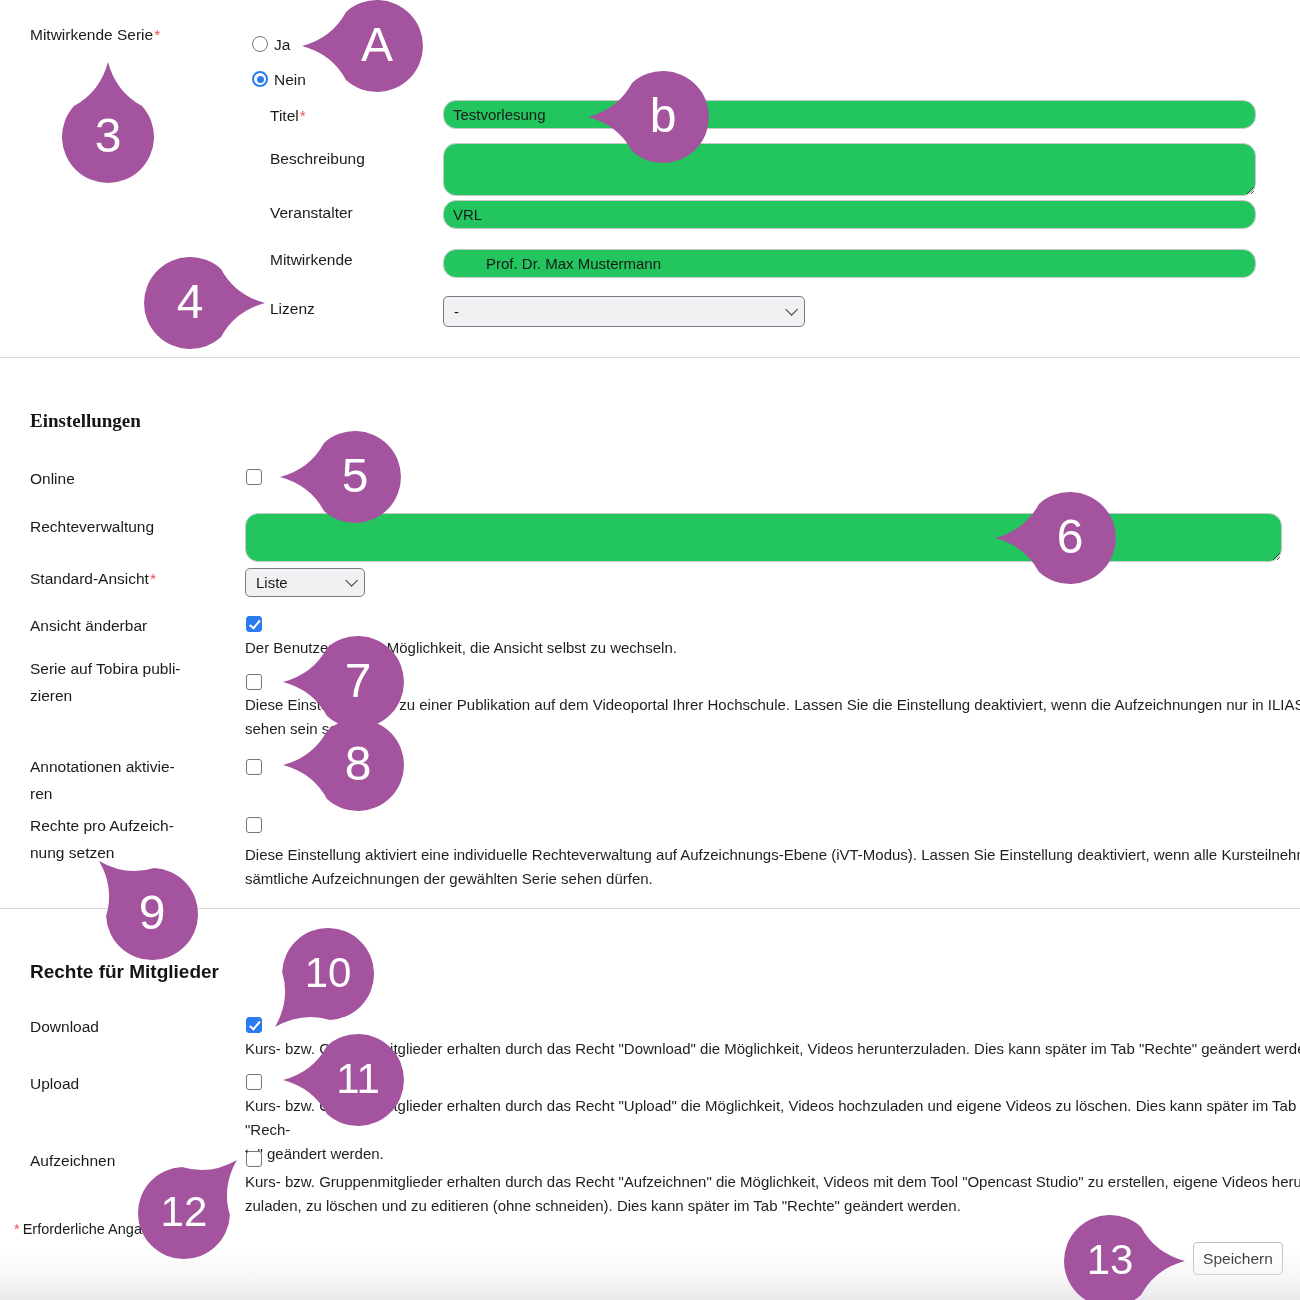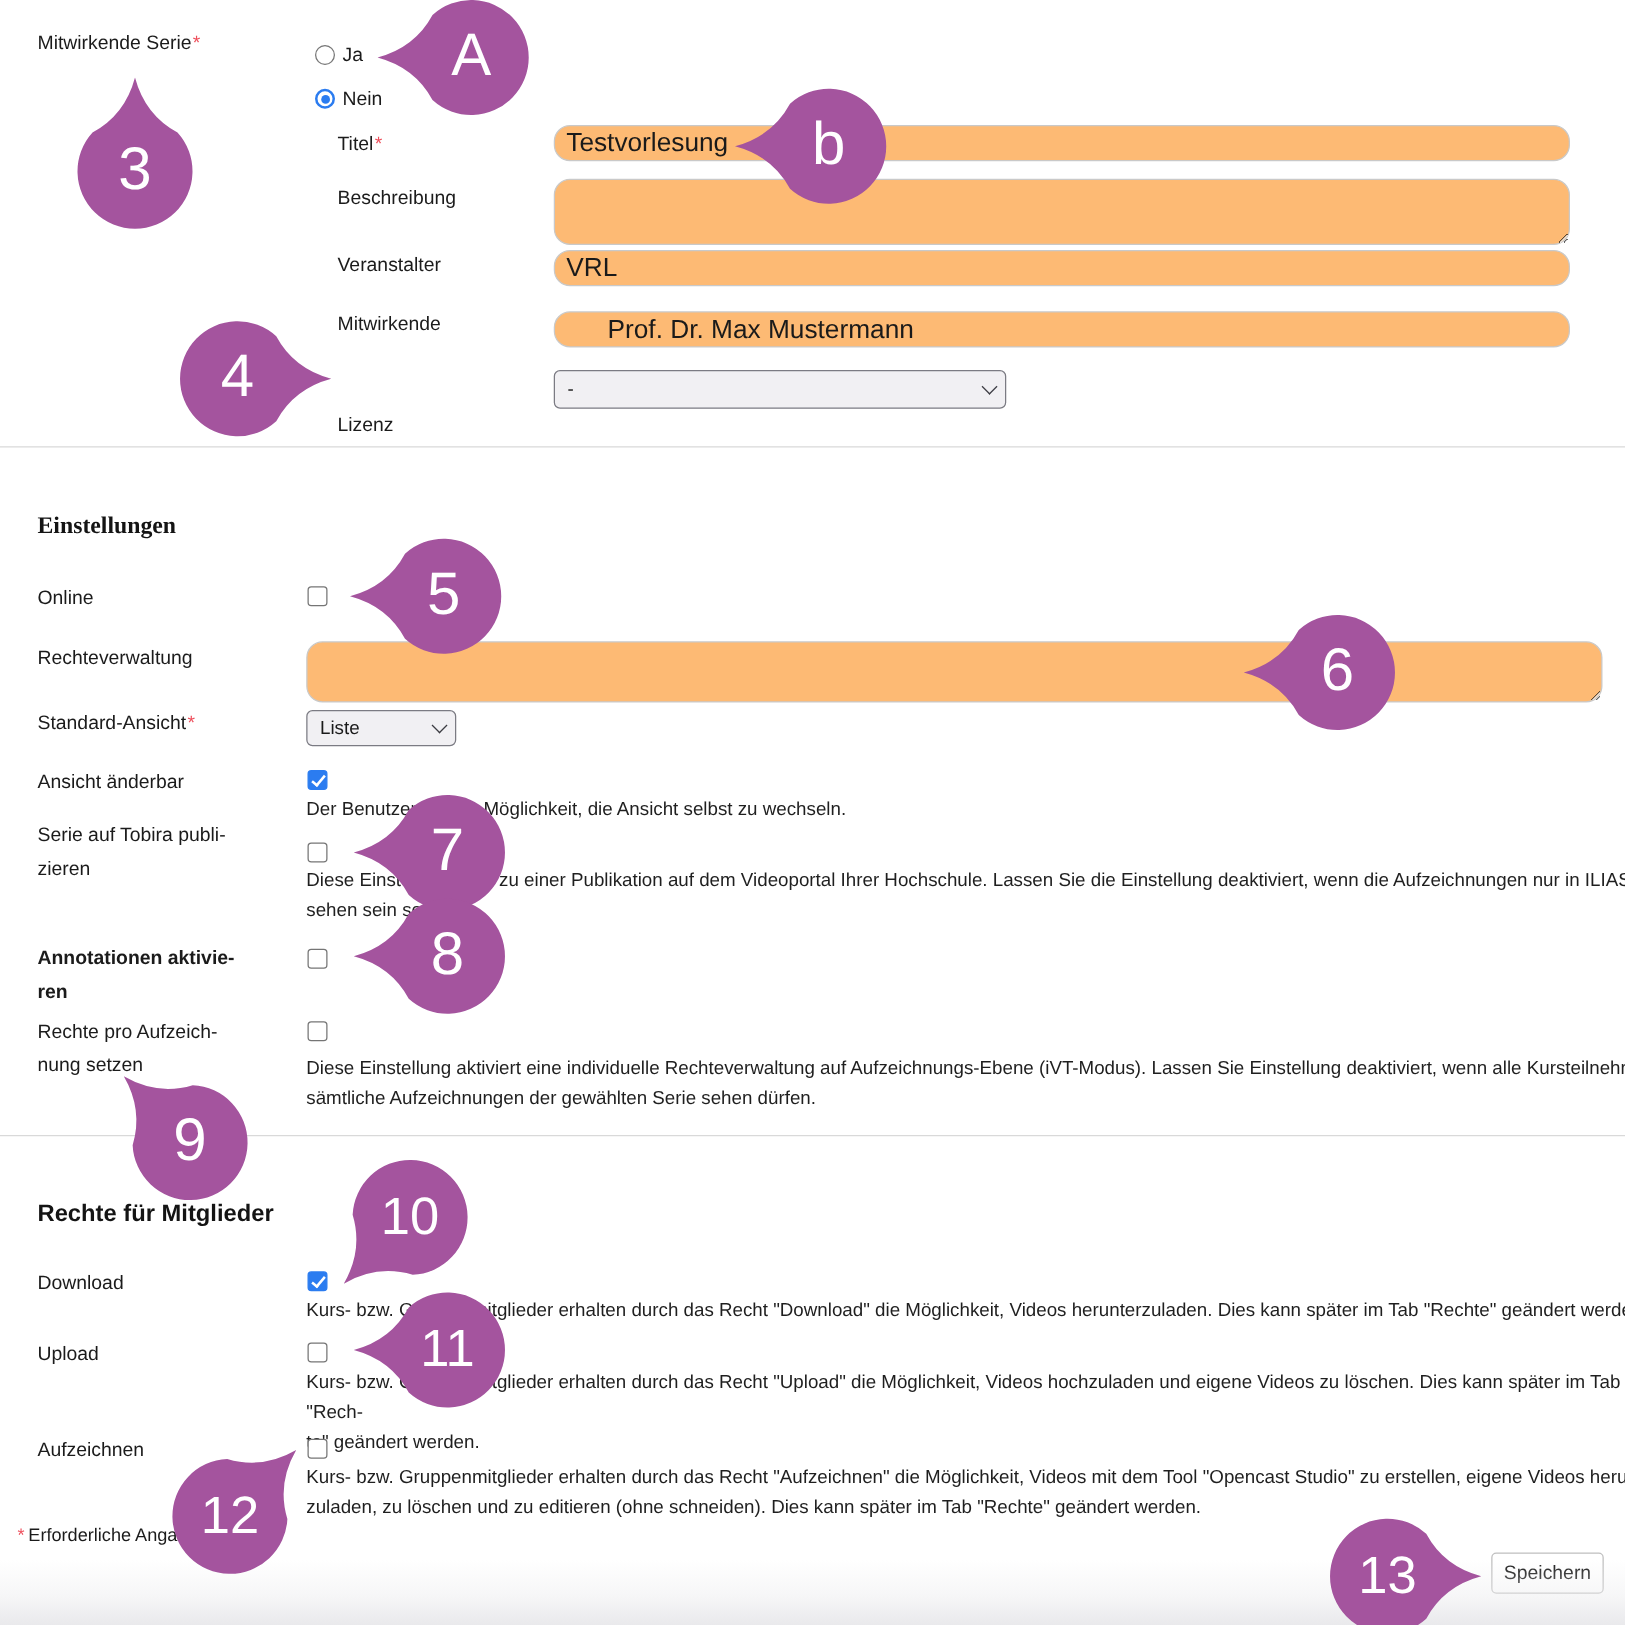--- a/index.html
+++ b/index.html
@@ -9,22 +9,22 @@
     font-family:"Liberation Sans","DejaVu Sans",sans-serif;
     color:#1b1b1b;
   }
   .abs{position:absolute;}
   .lbl{font-size:15.5px;line-height:27px;white-space:pre-line;color:#1b1b1b;}
   .req{color:#ee4f5c;margin-left:1px;}
   .h2{font-size:19px;font-weight:bold;color:#141414;}
   .help{font-size:15px;line-height:24px;white-space:pre-line;color:#1f1f1f;}
   .divider{height:1px;background:#d9d9d9;left:0;width:1300px;}
   .inp{
-    box-sizing:border-box;border:1px solid #c9c9c9;border-radius:13px;background:#fdba74;
-    font-family:inherit;font-size:21px;color:#1a1a1a;padding:0 9px;outline:none;
+    box-sizing:border-box;border:1px solid #c9c9c9;border-radius:13px;background:#22c55e;
+    font-family:inherit;font-size:15px;color:#1a1a1a;padding:0 9px;outline:none;
   }
   textarea.inp{resize:both;padding:4px 9px;}
   .sel{
     box-sizing:border-box;border:1px solid #7b7b83;border-radius:5px;background:#f1f0f3;
     font-size:15px;color:#1a1a1a;display:flex;align-items:center;padding:0 10px;
     justify-content:space-between;
   }
   .sel .chev{
     width:8px;height:8px;border-right:1.7px solid #3c3c43;border-bottom:1.7px solid #3c3c43;
     transform:rotate(45deg) translateY(-3px);flex:0 0 auto;
@@ -78,21 +78,21 @@
 
 <div class="abs lbl" style="left:270px;top:145px;">Beschreibung</div>
 <textarea class="abs inp" style="left: 443px; top: 143px; width: 813px; height: 53px;"></textarea>
 
 <div class="abs lbl" style="left:270px;top:199px;">Veranstalter</div>
 <input class="abs inp" style="left: 443px; top: 200px; width: 813px; height: 29px;" value="VRL">
 
 <div class="abs lbl" style="left:270px;top:246px;">Mitwirkende</div>
 <input class="abs inp" style="left: 443px; top: 249px; width: 813px; height: 29px; padding-left: 42px;" value="Prof. Dr. Max Mustermann">
 
-<div class="abs lbl" style="left:270px;top:295px;margin-top:32px;">Lizenz</div>
+<div class="abs lbl" style="left:270px;top:295px;">Lizenz</div>
 <div class="abs sel" style="left:443px;top:296px;width:362px;height:31px;">
     <span>-</span>
     <span class="chev"></span>
   </div>
 
 <div class="abs divider" style="top:357px;"></div>
 
 <div class="abs h2" style="left:30px;top:410px;font-family:Liberation Serif, serif;">Einstellungen</div>
 
 <div class="abs lbl" style="left:30px;top:465px;">Online</div>
@@ -110,21 +110,21 @@
 <div class="abs lbl" style="left:30px;top:612px;">Ansicht änderbar</div>
 <span class="cb checked" style="left:246px;top:616px;"></span>
 <div class="abs help" style="left:245px;top:636px;width:1040px;">Der Benutzer hat die Möglichkeit, die Ansicht selbst zu wechseln.</div>
 
 <div class="abs lbl" style="left:30px;top:655px;width:200px;">Serie auf Tobira publi-
 zieren</div>
 <span class="cb" style="left:246px;top:674px;"></span>
 <div class="abs help" style="left:245px;top:693px;width:1100px;">Diese Einstellung führt zu einer Publikation auf dem Videoportal Ihrer Hochschule. Lassen Sie die Einstellung deaktiviert, wenn die Aufzeichnungen nur in ILIAS zu
 sehen sein sollen.</div>
 
-<div class="abs lbl" style="left:30px;top:753px;width:200px;font-weight:bold;">Annotationen aktivie-
+<div class="abs lbl" style="left:30px;top:753px;width:200px;">Annotationen aktivie-
 ren</div>
 <span class="cb" style="left:246px;top:759px;"></span>
 
 <div class="abs lbl" style="left:30px;top:812px;width:200px;">Rechte pro Aufzeich-
 nung setzen</div>
 <span class="cb" style="left:246px;top:817px;"></span>
 <div class="abs help" style="left:245px;top:843px;width:1100px;">Diese Einstellung aktiviert eine individuelle Rechteverwaltung auf Aufzeichnungs-Ebene (iVT-Modus). Lassen Sie Einstellung deaktiviert, wenn alle Kursteilnehmer
 sämtliche Aufzeichnungen der gewählten Serie sehen dürfen.</div>
 
 <div class="abs divider" style="top:908px;"></div>

